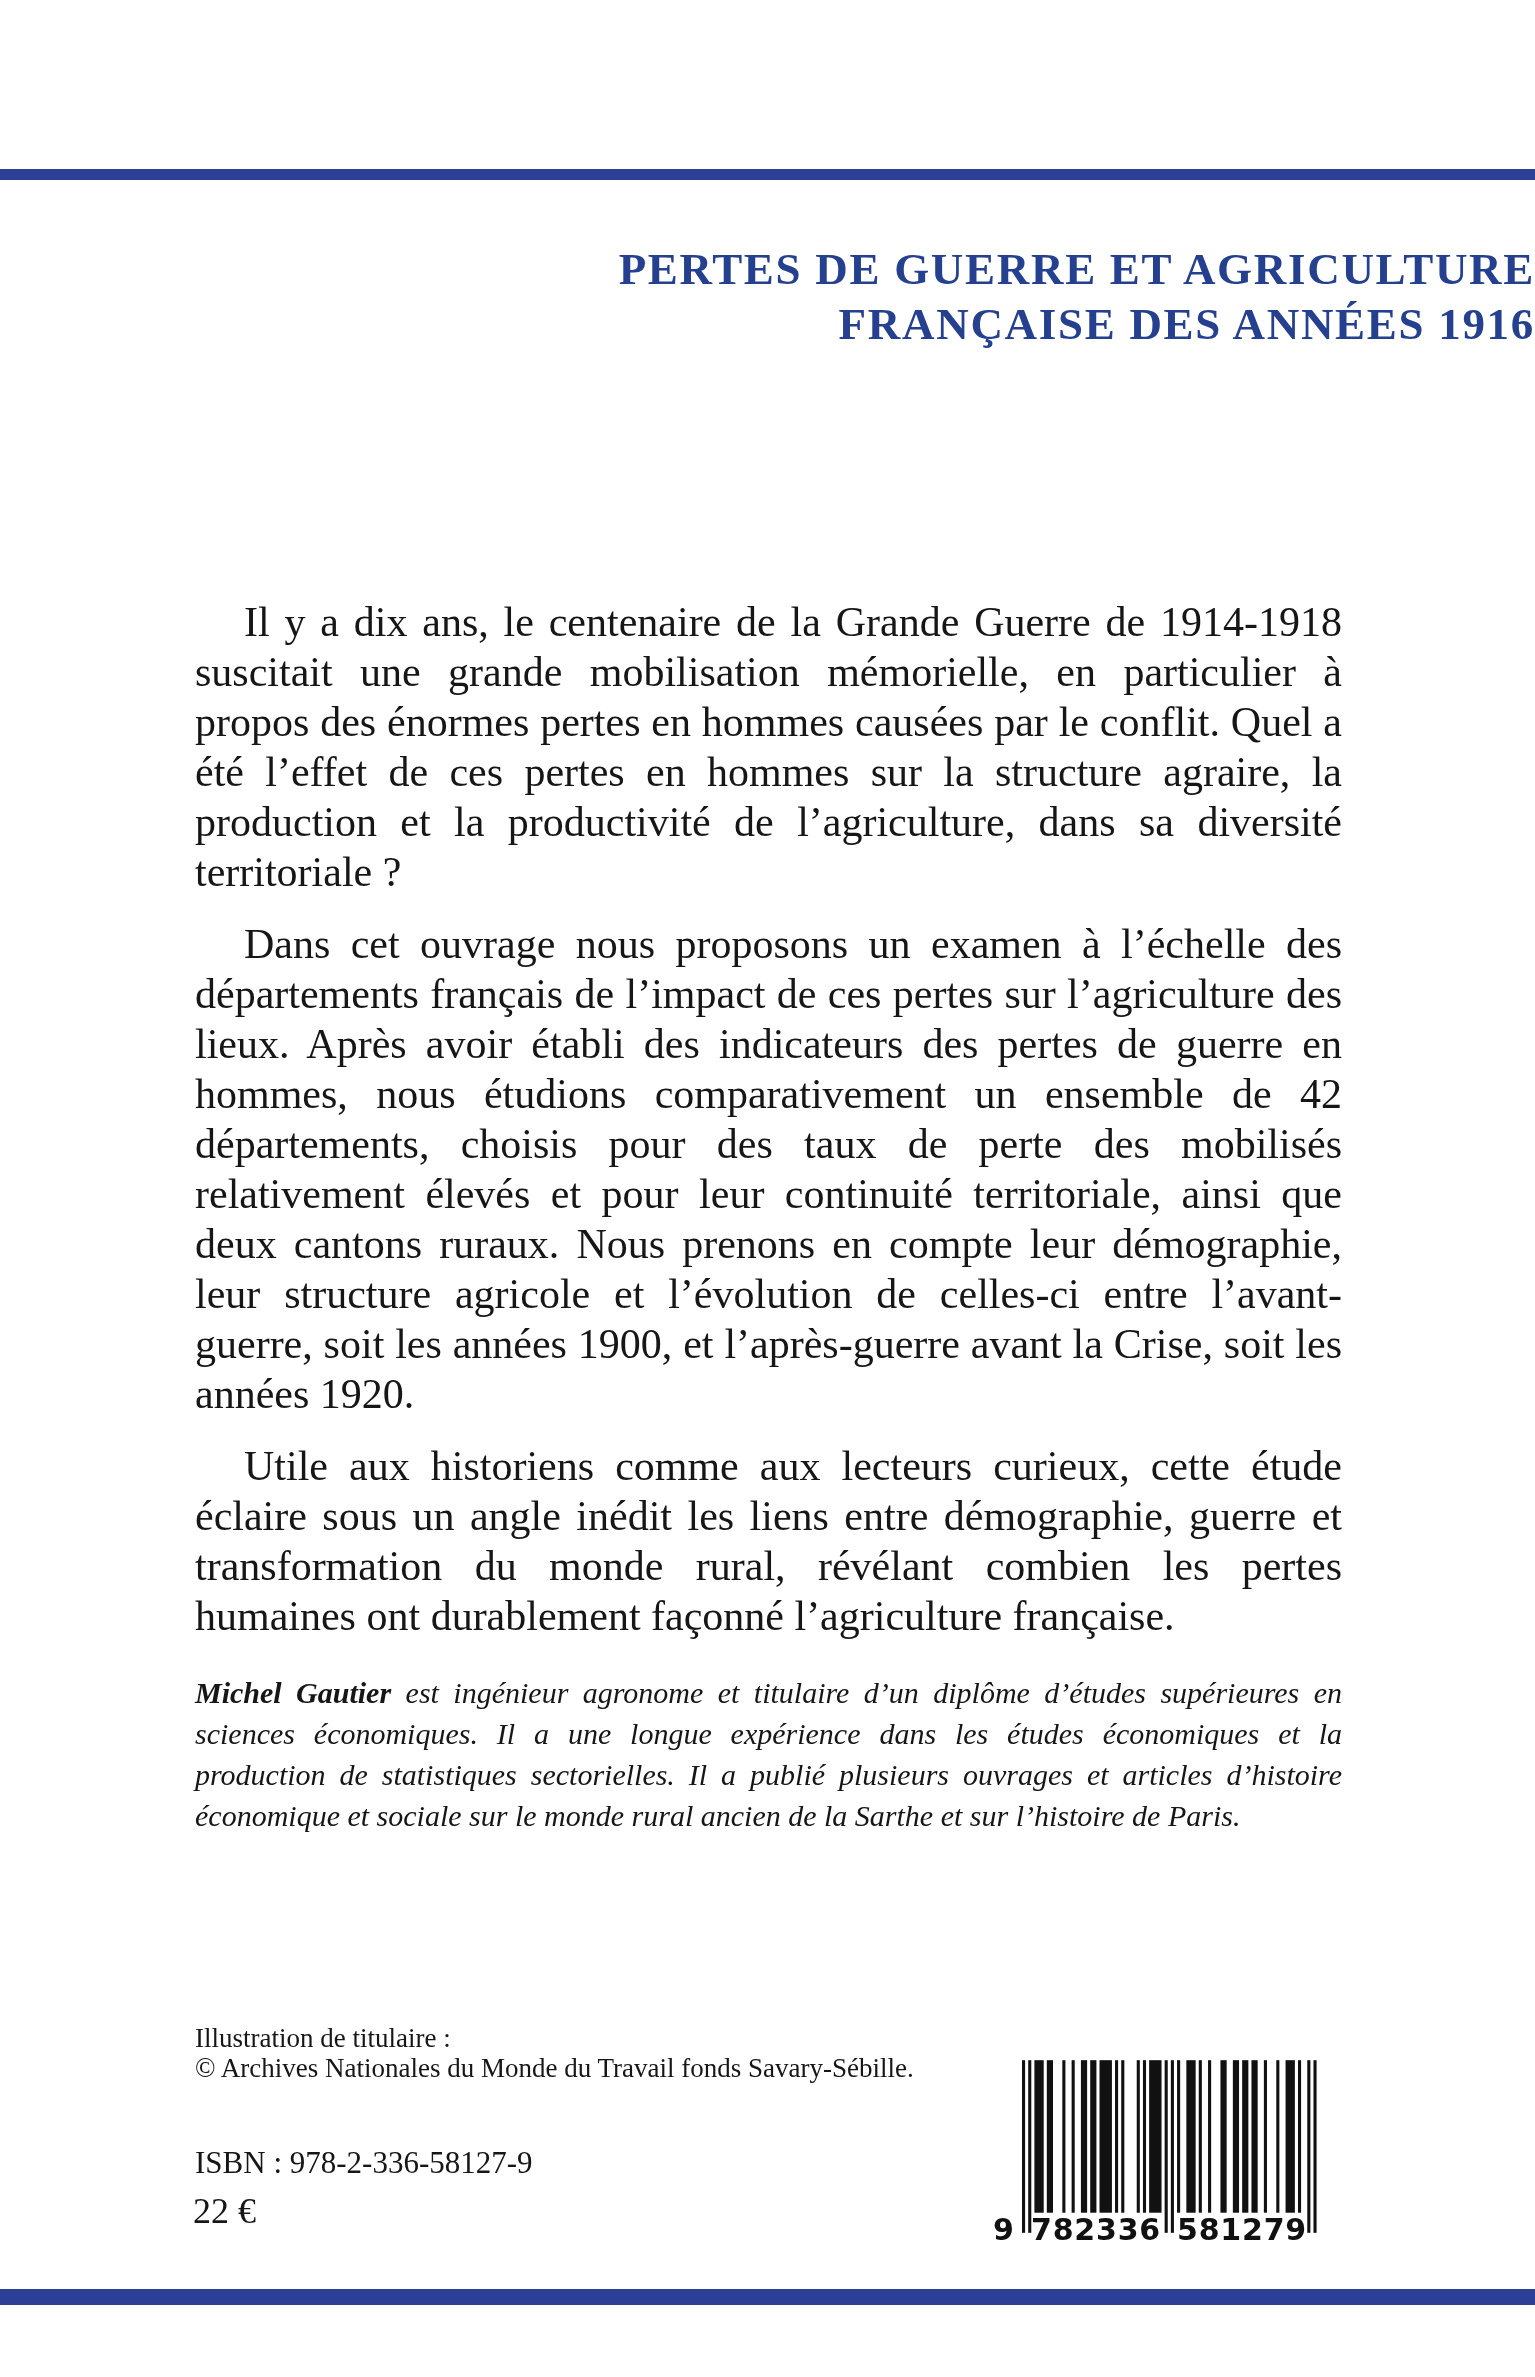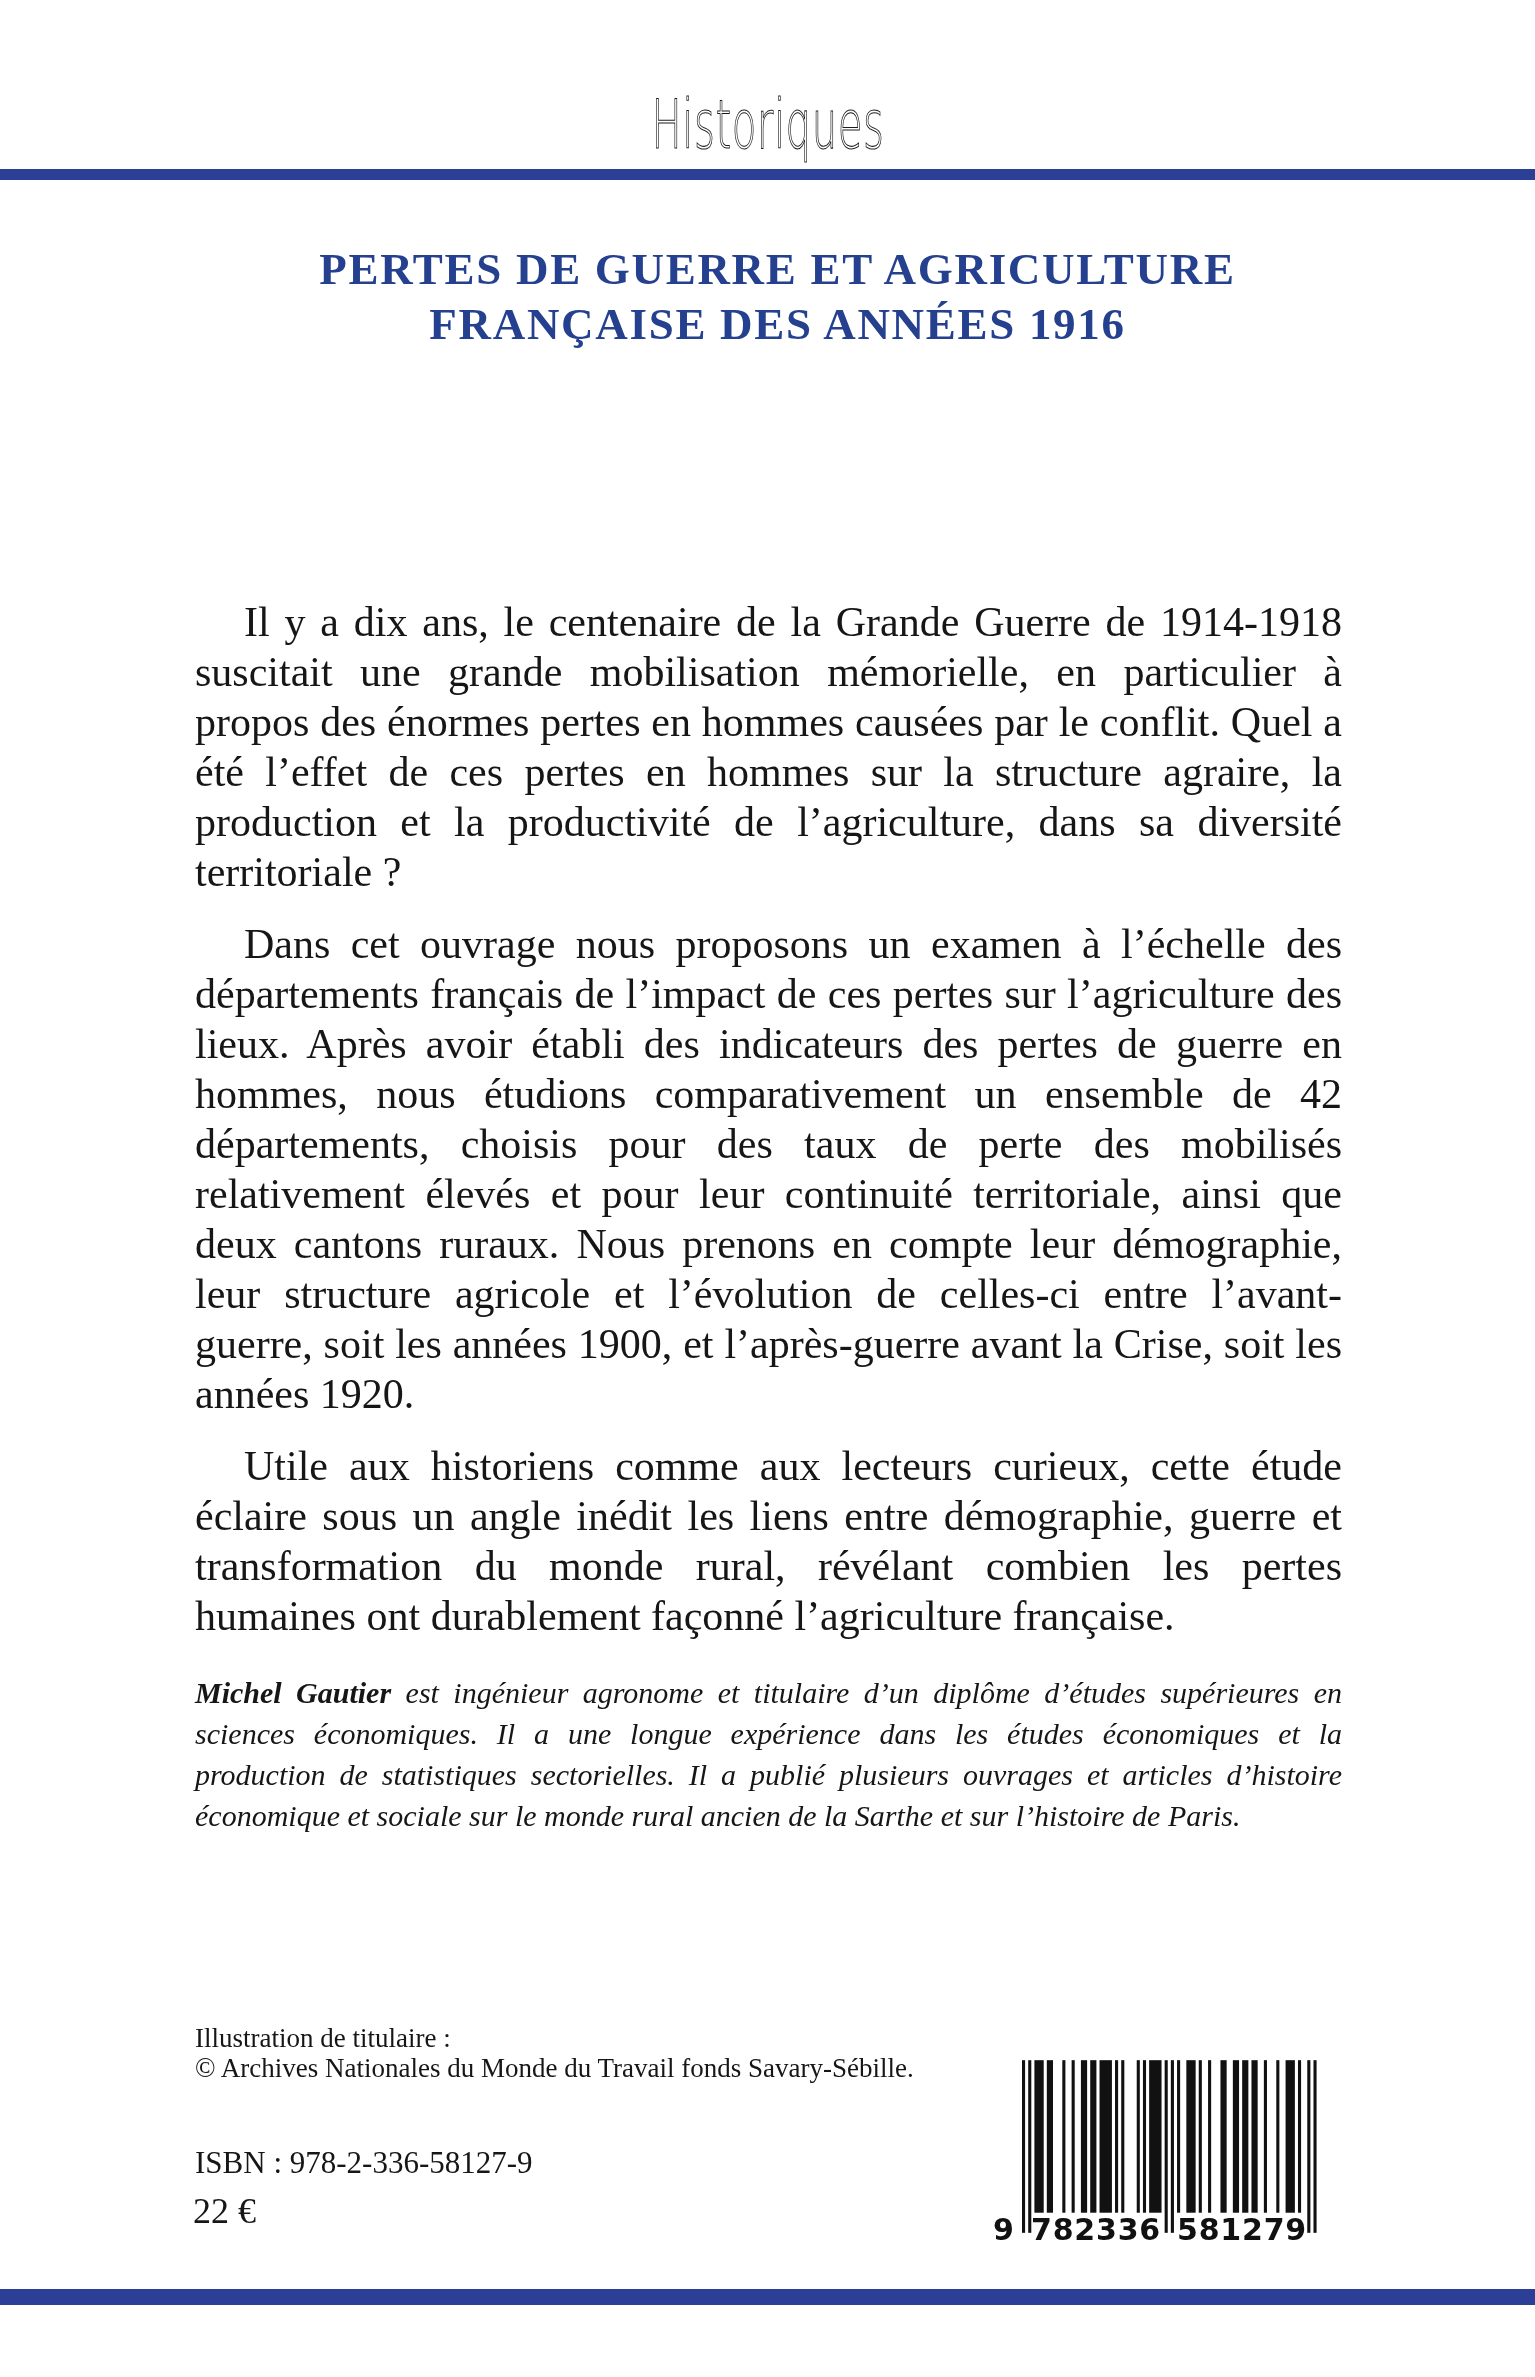--- a/index.html
+++ b/index.html
@@ -33,21 +33,21 @@
     .logo{color:transparent;-webkit-text-stroke:1px #1a1a1a;}
   }
 
   .accent-bar{position:absolute;left:0;width:100%;background:var(--accent);}
   .accent-bar.top{top:169px;height:11px;}
   .accent-bar.bottom{top:2289px;height:16px;}
 
   
   .title{
     position:absolute;top:242px;left:0;right:0;
-    text-align:center;
+    text-align:right;
     color:var(--title-color);
     font-weight:bold;
     font-size:45px;line-height:55px;
     letter-spacing:1.7px;
     margin-left:20px;
   }
 
   
   .synopsis{
     position:absolute;top:597px;left:195px;width:1147px;
@@ -85,23 +85,20 @@
   }
   .bc-first{left:0;width:28.5px;text-align:left;}
   .bc-g1{left:38px;width:128px;}
   .bc-g2{left:184px;width:128px;}
 </style>
 </head>
 <body>
 
 <div class="page">
 
-  <div class="logo-wrap">
-    <span class="logo">Historiques</span>
-  </div>
 
   <div class="accent-bar top"></div>
 
   <div class="title">
     <div>PERTES DE GUERRE ET AGRICULTURE</div>
     <div>FRANÇAISE DES ANNÉES 1916</div>
   </div>
 
   <div class="synopsis">
     <p>Il y a dix ans, le centenaire de la Grande Guerre de 1914-1918 suscitait une grande mobilisation mémorielle, en particulier à propos des énormes pertes en hommes causées par le conflit. Quel a été l’effet de ces pertes en hommes sur la structure agraire, la production et la productivité de l’agriculture, dans sa diversité territoriale ?</p>

